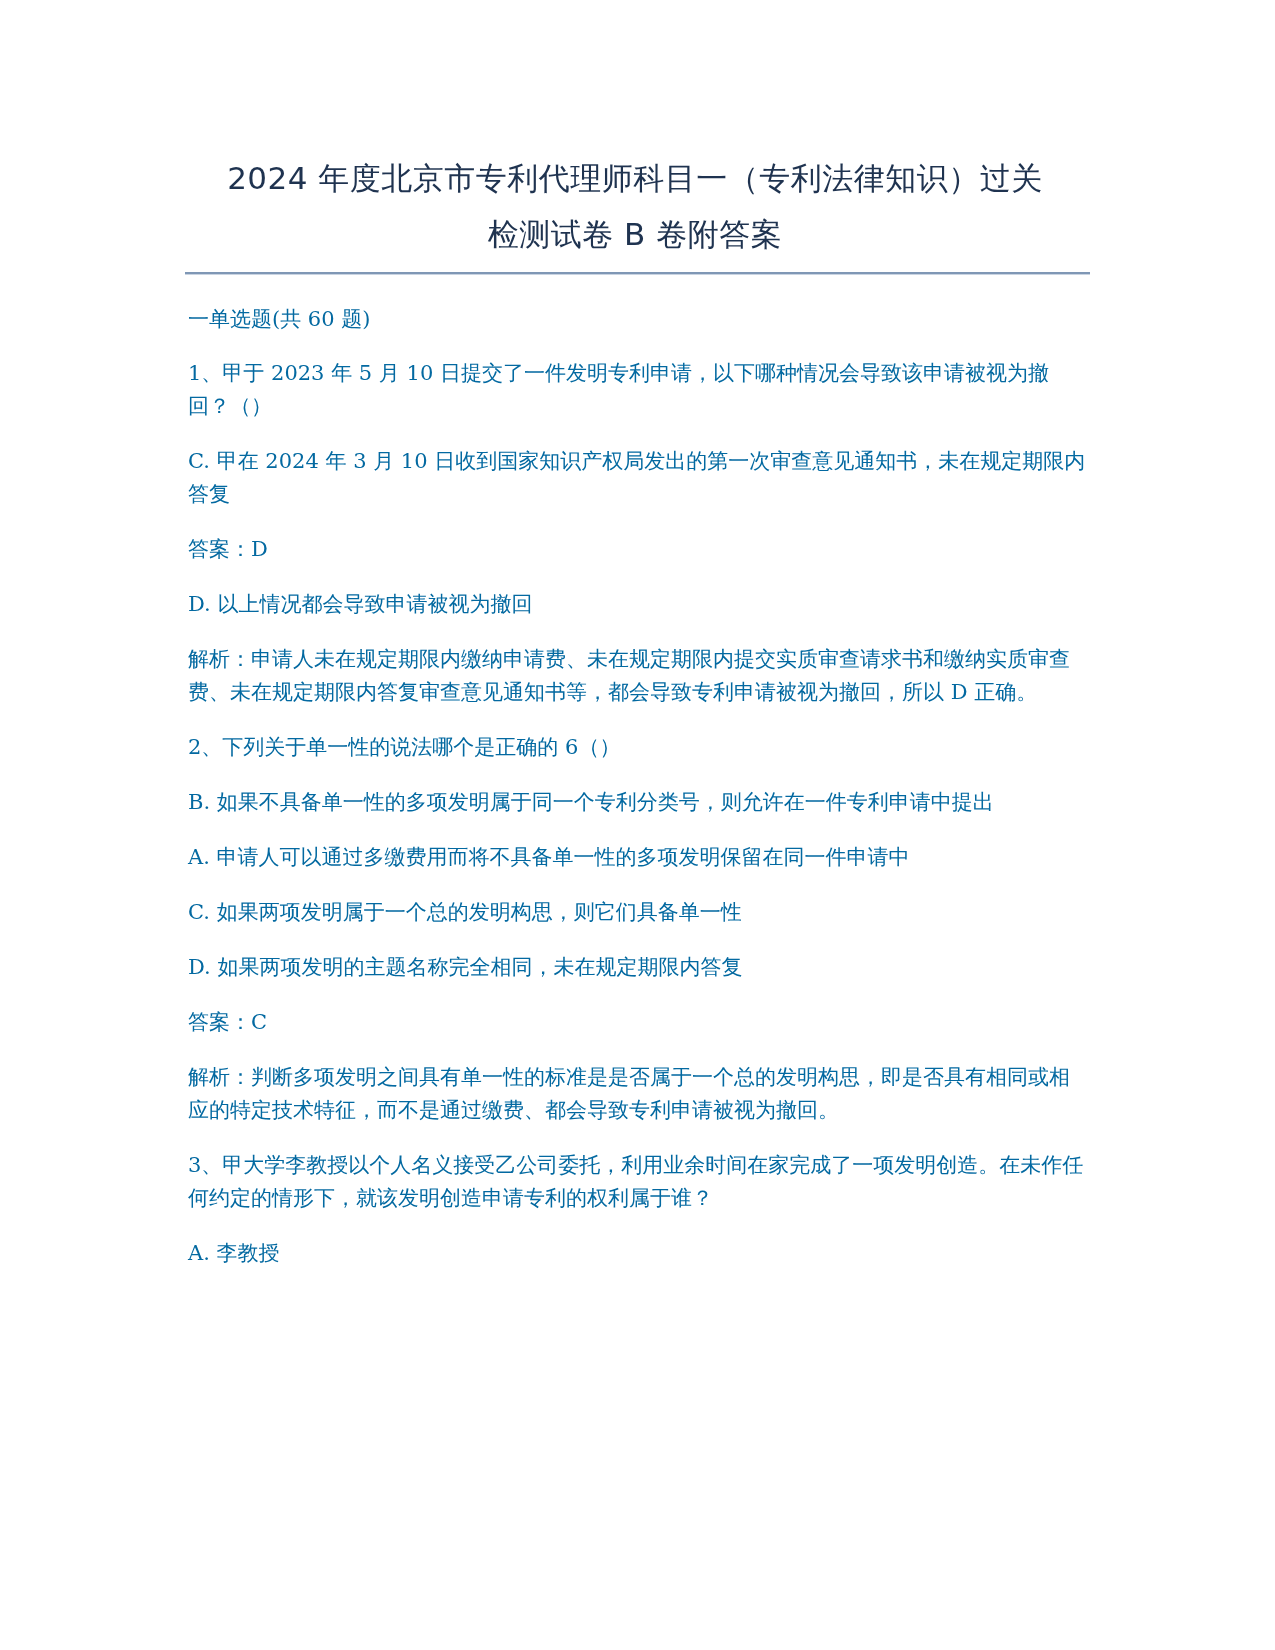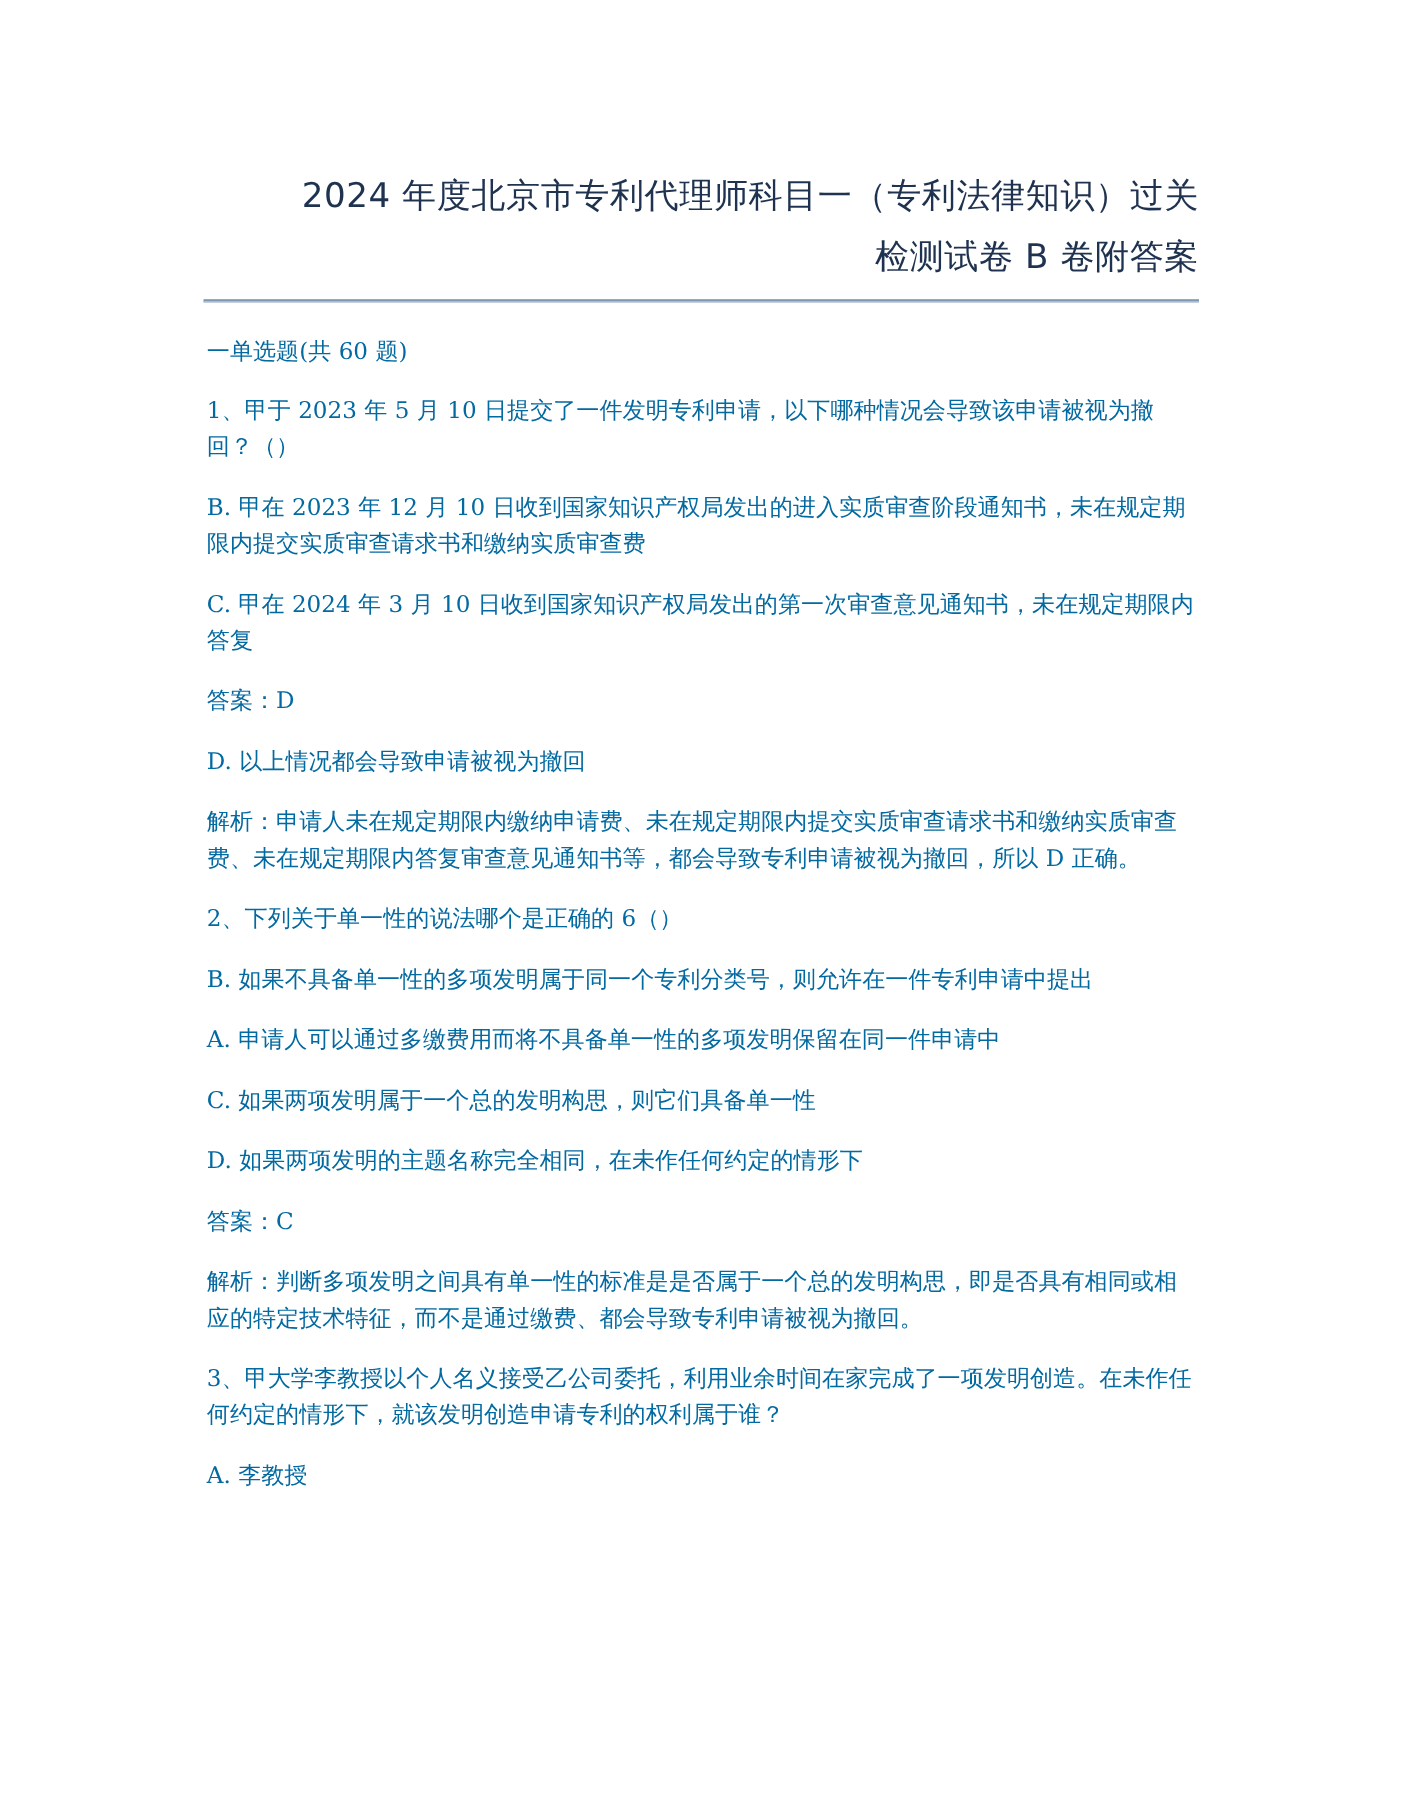--- a/index.html
+++ b/index.html
@@ -29,21 +29,20 @@
       top: 150px;
       text-align: center;
       font-family: "DejaVu Sans", "Liberation Sans", sans-serif;
       font-size: 31px;
       line-height: 56px;
       color: #1f3350;
       letter-spacing: 0.5px;
     }
     .title .line {
       display: block;
-      text-align: right;
     }
     .divider {
       position: absolute;
       left: 185px;
       top: 272px;
       width: 905px;
       height: 2px;
       background: #7f97b5;
       border-bottom: 1px solid #c9d4e2;
     }
@@ -74,33 +73,32 @@
   </div>
 
   <div class="divider"></div>
 
   <div class="body">
 
     <div class="para section-heading">一单选题(共 60 题)</div>
 
     <div>
       <p class="para">1、甲于 2023 年 5 月 10 日提交了一件发明专利申请，以下哪种情况会导致该申请被视为撤回？（）</p>
-      <p class="para">B. 甲在 2023 年 12 月 10 日收到国家知识产权局发出的进入实质审查阶段通知书，未在规定期限内提交实质审查请求书和缴纳实质审查费</p>
       <p class="para">C. 甲在 2024 年 3 月 10 日收到国家知识产权局发出的第一次审查意见通知书，未在规定期限内答复</p>
       <p class="para">答案：D</p>
       <p class="para">D. 以上情况都会导致申请被视为撤回</p>
       <p class="para">解析：申请人未在规定期限内缴纳申请费、未在规定期限内提交实质审查请求书和缴纳实质审查费、未在规定期限内答复审查意见通知书等，都会导致专利申请被视为撤回，所以 D 正确。</p>
     </div>
 
     <div>
       <p class="para">2、下列关于单一性的说法哪个是正确的 6（）</p>
       <p class="para">B. 如果不具备单一性的多项发明属于同一个专利分类号，则允许在一件专利申请中提出</p>
       <p class="para">A. 申请人可以通过多缴费用而将不具备单一性的多项发明保留在同一件申请中</p>
       <p class="para">C. 如果两项发明属于一个总的发明构思，则它们具备单一性</p>
-      <p class="para">D. 如果两项发明的主题名称完全相同，在未作任何约定的情形下</p>
+      <p class="para">D. 如果两项发明的主题名称完全相同，未在规定期限内答复</p>
       <p class="para">答案：C</p>
       <p class="para">解析：判断多项发明之间具有单一性的标准是是否属于一个总的发明构思，即是否具有相同或相应的特定技术特征，而不是通过缴费、都会导致专利申请被视为撤回。</p>
     </div>
 
     <div>
       <p class="para">3、甲大学李教授以个人名义接受乙公司委托，利用业余时间在家完成了一项发明创造。在未作任何约定的情形下，就该发明创造申请专利的权利属于谁？</p>
       <p class="para">A. 李教授</p>
     </div>
 
   </div>

